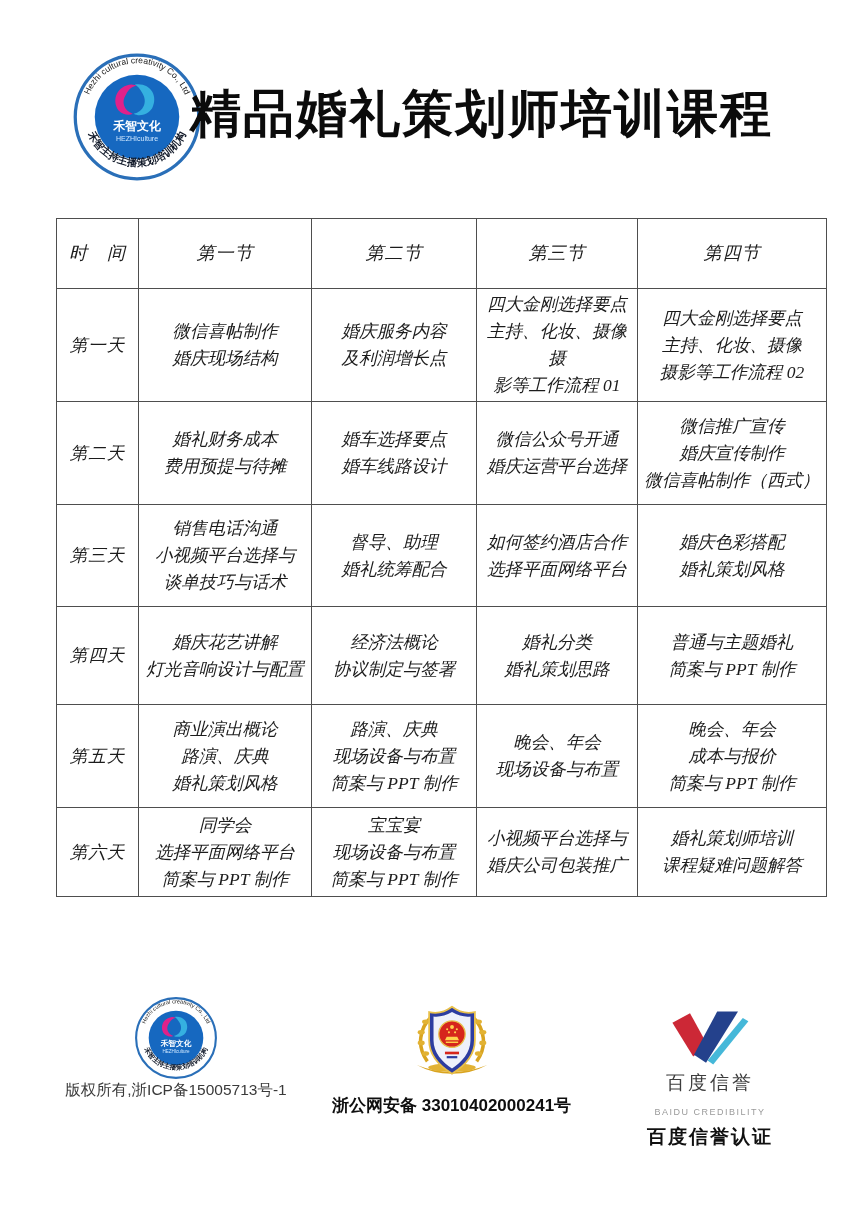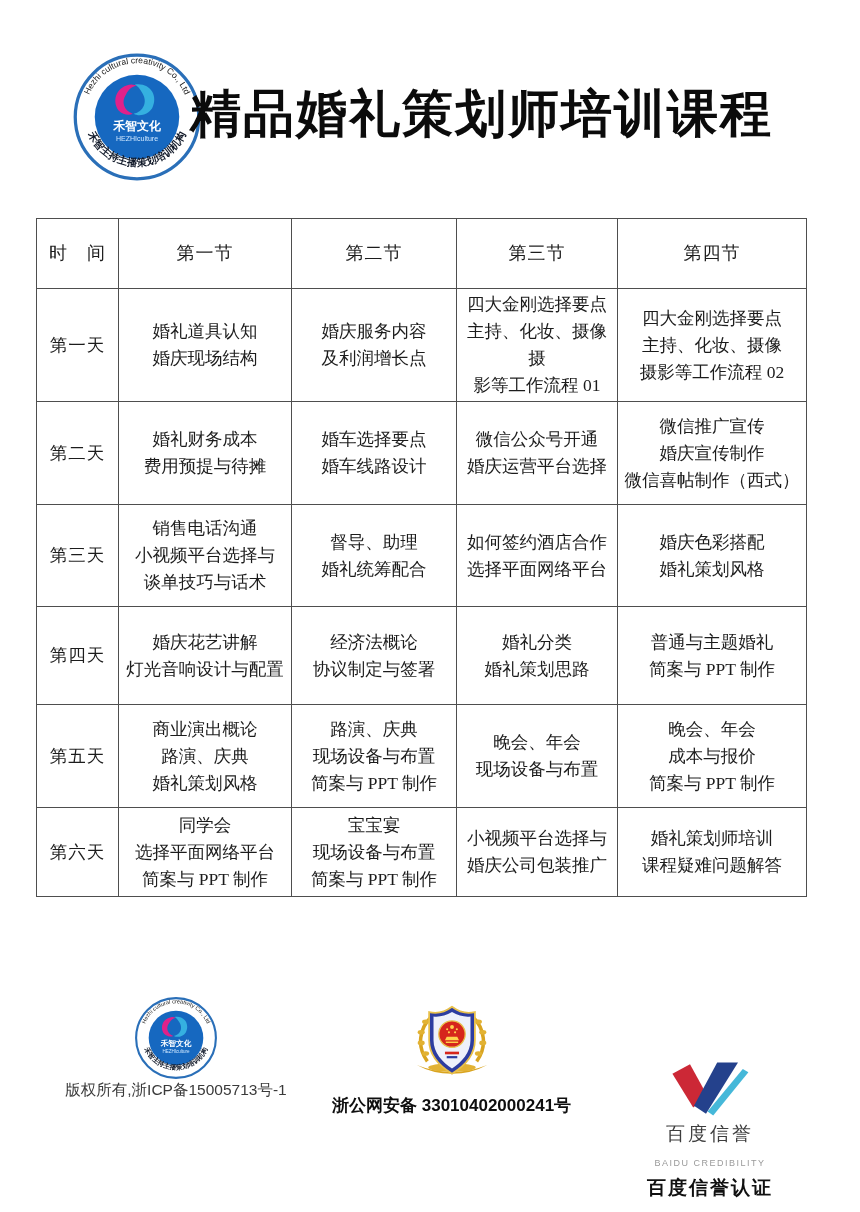--- a/index.html
+++ b/index.html
@@ -12,37 +12,37 @@
 
   
   .header-logo { position:absolute; left:72px; top:52px; width:130px; height:130px; }
   .page-title {
     position:absolute; left:190px; top:80px; width:612px; text-align:left;
     font-size:51px; font-weight:900; color:#0b0b0b; letter-spacing:2px;
     font-family:"Liberation Sans", sans-serif; white-space:nowrap;
   }
 
   
-  table.course { position:absolute; left:36px; top:218px; width:770px;
+  table.course { position:absolute; left:56px; top:218px; width:770px;
     border-collapse:collapse; table-layout:fixed;
-    font-family:"Liberation Serif","DejaVu Serif",serif; }
+    font-family:"Liberation Serif","DejaVu Serif",serif;font-style:italic; }
   table.course td {
     border:1px solid #4e4e4e; text-align:center; vertical-align:middle;
     white-space:pre-line; font-size:17.5px; line-height:27px; color:#1c1c1c; padding:2px 6px;
   }
   tr.head-row { height:70px; }
   tr.head-row td { font-size:18px; letter-spacing:1px; }
   tr.r1 { height:106px; } tr.r2 { height:103px; } tr.r3 { height:102px; }
   tr.r4 { height:98px; }  tr.r5 { height:103px; } tr.r6 { height:89px; }
   td.day-cell { vertical-align:top; padding-top:22px; font-size:18px; letter-spacing:1px; }
 
   
   .footer-left  { position:absolute; left:58px;  top:996px;  width:236px; text-align:center; }
   .footer-mid   { position:absolute; left:332px; top:998px;  width:240px; text-align:left; }
-  .footer-right { position:absolute; left:600px; top:1061px; width:220px; text-align:center; }
+  .footer-right { position:absolute; left:600px; top:1010px; width:220px; text-align:center; }
   .footer-logo { width:84px; height:84px; display:block; margin:0 auto; }
   .icp-text { font-size:15.5px; color:#3a3a3a; white-space:nowrap; }
   .badge-svg { width:96px; height:88px; display:block; margin:0 auto; }
   .police-text { margin-top:8px; font-size:17px; font-weight:bold; color:#0e0e0e; white-space:nowrap; }
   .baidu-svg { width:104px; height:56px; display:block; margin:0 auto; }
   .baidu-name { margin-top:4px; font-size:19px; color:#3d3d3d; letter-spacing:3px; }
   .baidu-sub  { margin-top:11px; font-size:9px; color:#9a9a9a; letter-spacing:1.5px; }
   .baidu-cert { margin-top:7px; font-size:19px; font-weight:bold; color:#101010; letter-spacing:2px;text-align:center; }
 </style>
 </head>
@@ -82,21 +82,21 @@
     <tbody>
         <tr class="head-row">
       <td>时　间</td>
       <td>第一节</td>
       <td>第二节</td>
       <td>第三节</td>
       <td>第四节</td>
     </tr>
     <tr class="r1">
       <td class="day-cell">第一天</td>
-      <td>婚礼道具认知
+      <td>微信喜帖制作
 婚庆现场结构</td>
       <td>婚庆服务内容
 及利润增长点</td>
       <td>四大金刚选择要点
 主持、化妆、摄像摄
 影等工作流程 01</td>
       <td>四大金刚选择要点
 主持、化妆、摄像
 摄影等工作流程 02</td>
     </tr>

